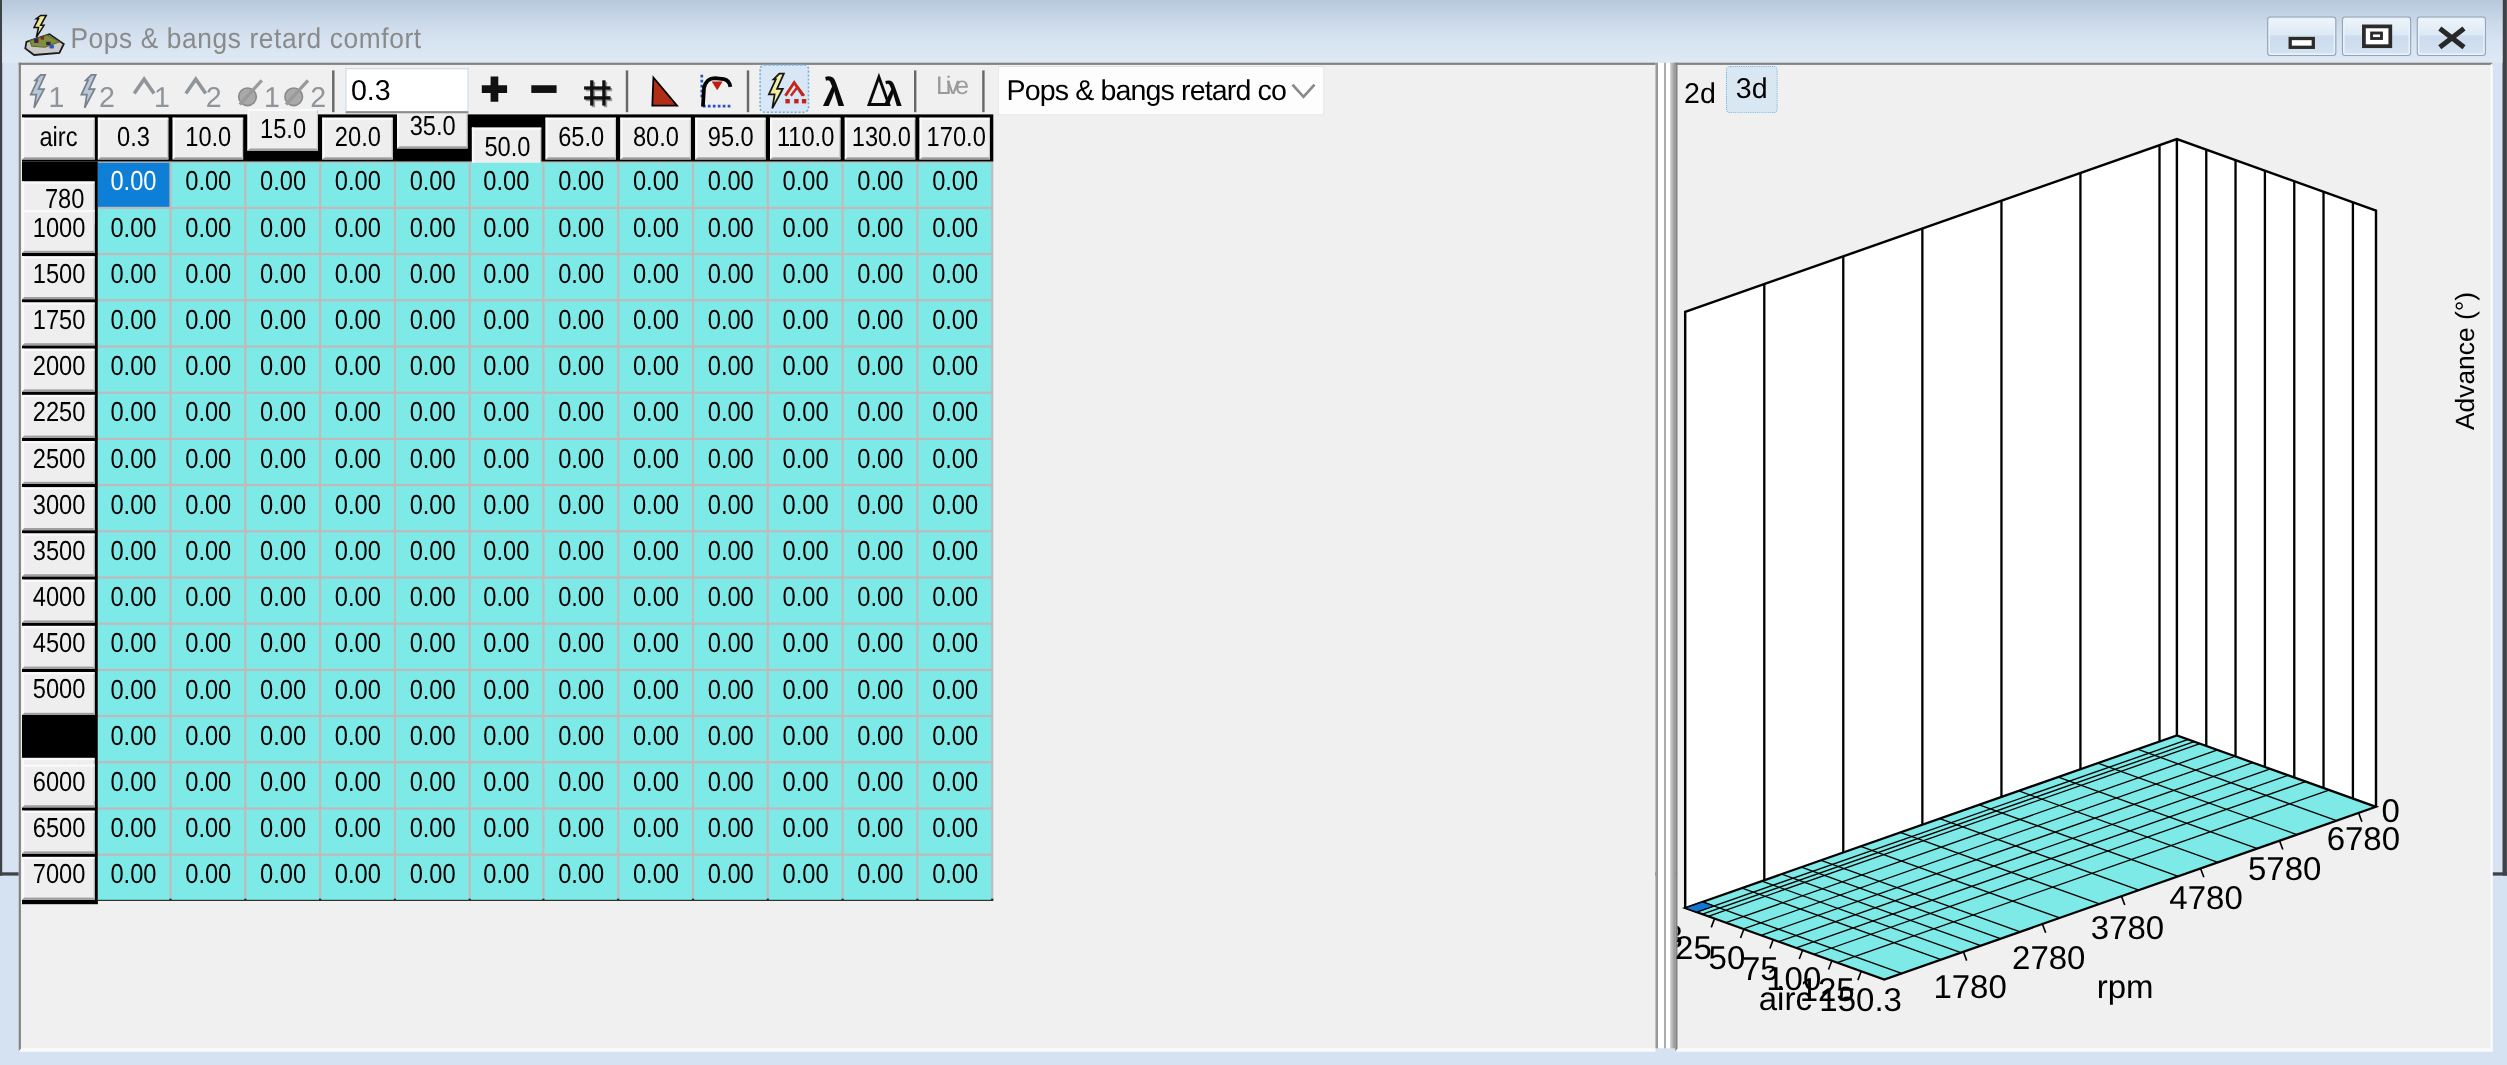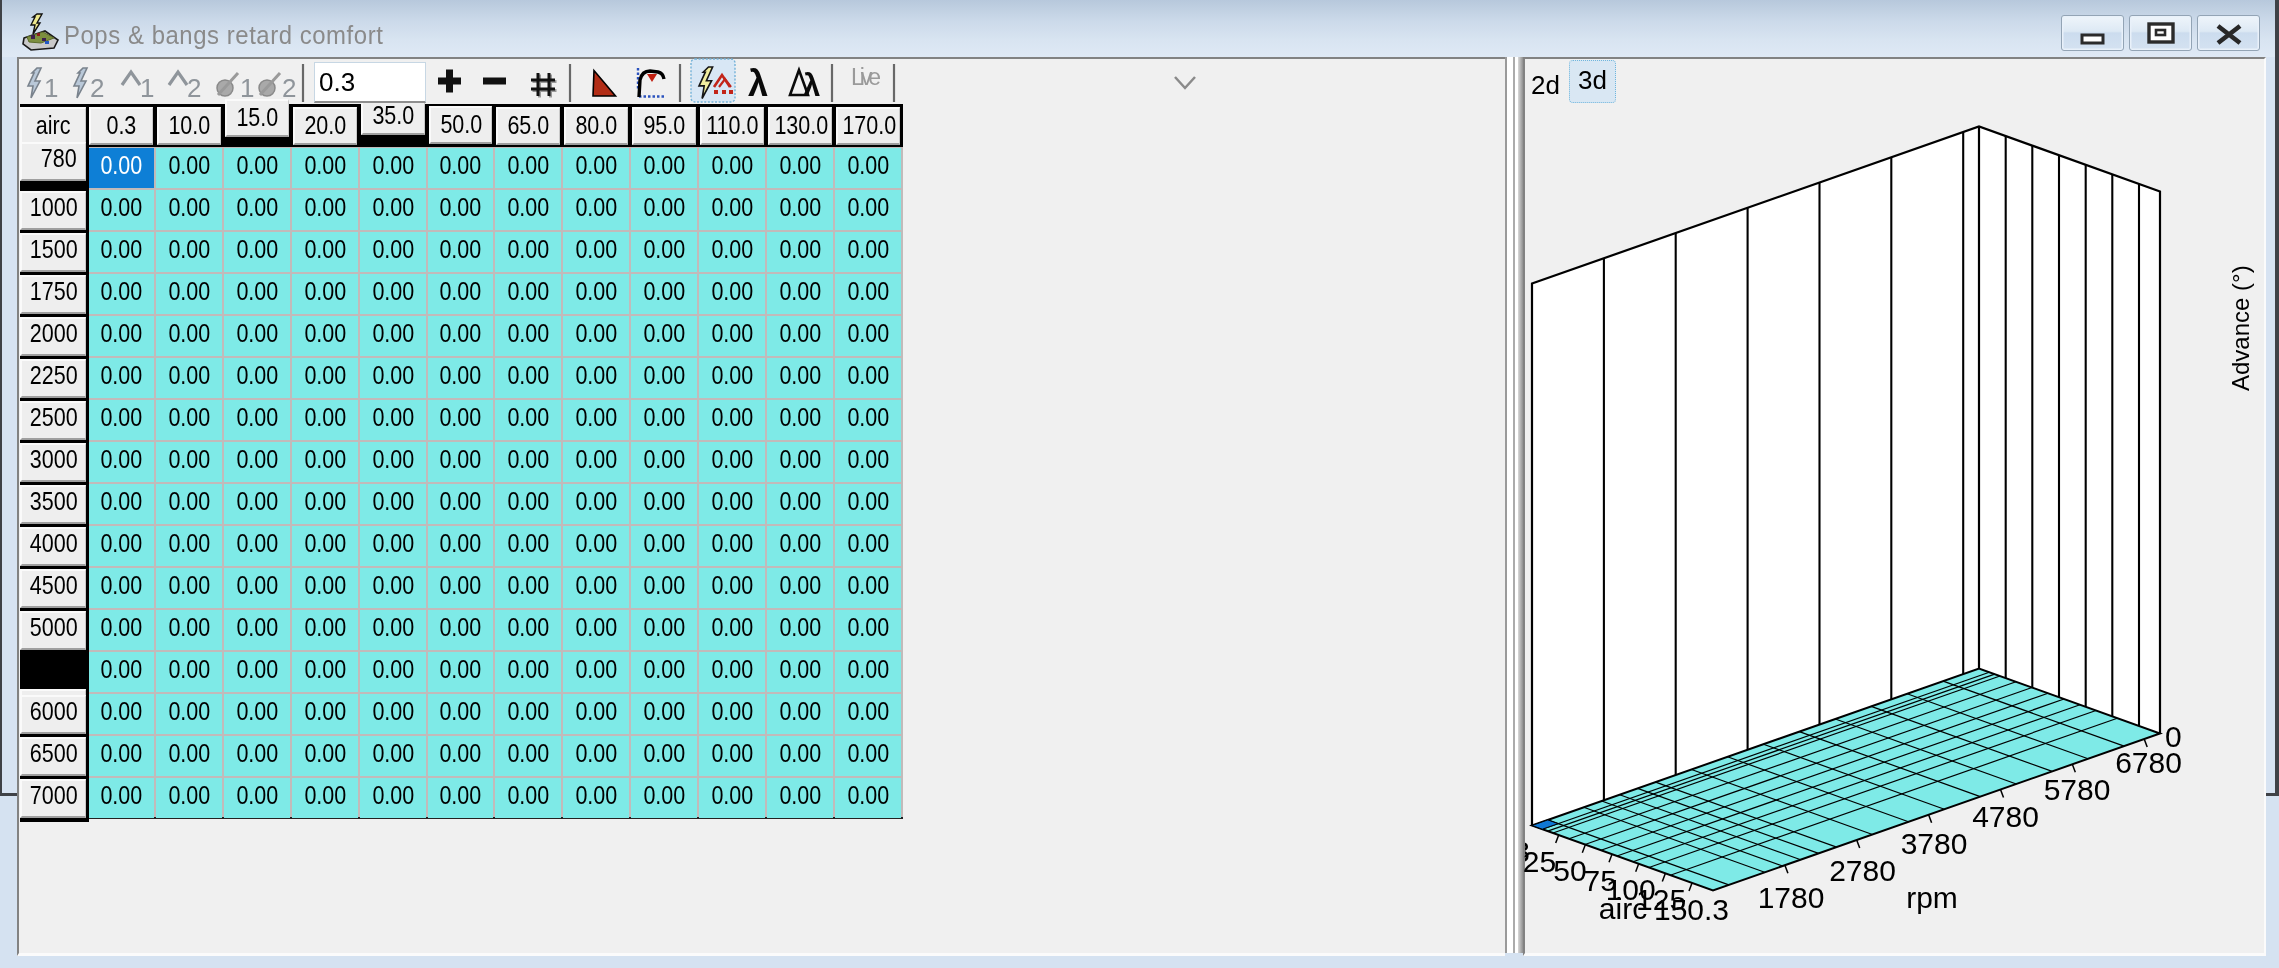--- a/index.html
+++ b/index.html
@@ -65,29 +65,29 @@
  <div id="split"></div>
  <div id="rpane"></div>
  <div id="tblhdr"></div>
  <div id="rhcol"></div>
  <div id="grid"></div>
  <div class="hc" style="left:87px;top:106.5px;width:64.4px;height:38px"><span class="t">0.3</span></div>
 <div class="hc" style="left:154.6px;top:106.5px;width:64.8px;height:38px"><span class="t">10.0</span></div>
 <div class="hc" style="left:222.6px;top:99px;width:64.8px;height:38px"><span class="t">15.0</span></div>
 <div class="hc" style="left:290.6px;top:106.5px;width:64.8px;height:38px"><span class="t">20.0</span></div>
 <div class="hc" style="left:358.6px;top:97px;width:64.8px;height:38px"><span class="t">35.0</span></div>
-<div class="hc" style="left:426.6px;top:106px;width:63.8px;height:38px"><span class="t">50.0</span></div>
+<div class="hc" style="left:426.6px;top:116px;width:63.8px;height:38px"><span class="t">50.0</span></div>
 <div class="hc" style="left:493.6px;top:106.5px;width:64.8px;height:38px"><span class="t">65.0</span></div>
 <div class="hc" style="left:561.6px;top:106.5px;width:64.8px;height:38px"><span class="t">80.0</span></div>
 <div class="hc" style="left:629.6px;top:106.5px;width:64.8px;height:38px"><span class="t">95.0</span></div>
 <div class="hc" style="left:697.6px;top:106.5px;width:64.8px;height:38px"><span class="t">110.0</span></div>
 <div class="hc" style="left:765.6px;top:106.5px;width:64.8px;height:38px"><span class="t">130.0</span></div>
 <div class="hc" style="left:833.6px;top:106.5px;width:64.8px;height:38px"><span class="t">170.0</span></div>
 <div class="hc" style="left:18px;top:106.5px;width:66px;height:38px"><span class="t">airc</span></div>
-<div class="rh" style="left:18px;top:142px;width:66px;height:39px"><span class="t">780</span></div>
+<div class="rh" style="left:18px;top:165px;width:66px;height:39px"><span class="t">780</span></div>
 <div class="rh" style="left:18px;top:191px;width:66px;height:39px"><span class="t">1000</span></div>
 <div class="rh" style="left:18px;top:233px;width:66px;height:39px"><span class="t">1500</span></div>
 <div class="rh" style="left:18px;top:275px;width:66px;height:39px"><span class="t">1750</span></div>
 <div class="rh" style="left:18px;top:317px;width:66px;height:39px"><span class="t">2000</span></div>
 <div class="rh" style="left:18px;top:359px;width:66px;height:39px"><span class="t">2250</span></div>
 <div class="rh" style="left:18px;top:401px;width:66px;height:39px"><span class="t">2500</span></div>
 <div class="rh" style="left:18px;top:443px;width:66px;height:39px"><span class="t">3000</span></div>
 <div class="rh" style="left:18px;top:485px;width:66px;height:39px"><span class="t">3500</span></div>
 <div class="rh" style="left:18px;top:527px;width:66px;height:39px"><span class="t">4000</span></div>
 <div class="rh" style="left:18px;top:569px;width:66px;height:39px"><span class="t">4500</span></div>
@@ -282,20 +282,21 @@
 <div class="dc" style="left:290px;top:778px;width:66px;height:40px"><span class="t">0.00</span></div>
 <div class="dc" style="left:358px;top:778px;width:66px;height:40px"><span class="t">0.00</span></div>
 <div class="dc" style="left:426px;top:778px;width:65px;height:40px"><span class="t">0.00</span></div>
 <div class="dc" style="left:493px;top:778px;width:66px;height:40px"><span class="t">0.00</span></div>
 <div class="dc" style="left:561px;top:778px;width:66px;height:40px"><span class="t">0.00</span></div>
 <div class="dc" style="left:629px;top:778px;width:66px;height:40px"><span class="t">0.00</span></div>
 <div class="dc" style="left:697px;top:778px;width:66px;height:40px"><span class="t">0.00</span></div>
 <div class="dc" style="left:765px;top:778px;width:66px;height:40px"><span class="t">0.00</span></div>
 <div class="dc" style="left:833px;top:778px;width:66px;height:40px"><span class="t">0.00</span></div>
  <div id="field">0.3</div>
+ <div id="combo">Pops &amp; bangs retard co</div>
  <svg width="1500" height="110" viewBox="0 0 1500 110" style="position:absolute;left:0;top:0" font-family="Liberation Sans, sans-serif">
 <polygon points="35.0,68.0 39.0,68.0 33.0,81.0 38.0,81.0 29.0,98.0 31.0,86.0 26.0,86.0 32.0,73.0 30.0,73.0" fill="#b9c8d8" stroke="#79828c" stroke-width="1.6"></polygon>
 <text x="42" y="97" font-size="26" fill="#8f959b">1</text>
 <polygon points="81.0,68.0 85.0,68.0 79.0,81.0 84.0,81.0 75.0,98.0 77.0,86.0 72.0,86.0 78.0,73.0 76.0,73.0" fill="#b9c8d8" stroke="#79828c" stroke-width="1.6"></polygon>
 <text x="88" y="97" font-size="26" fill="#8f959b">2</text>
 <polyline points="120,85 129,72 138,85" fill="none" stroke="#8f959b" stroke-width="3.2"></polyline>
 <text x="138" y="97" font-size="26" fill="#8f959b">1</text>
 <polyline points="167,85 176,72 185,85" fill="none" stroke="#8f959b" stroke-width="3.2"></polyline>
 <text x="185" y="97" font-size="26" fill="#8f959b">2</text>
 <circle cx="223" cy="88" r="8" fill="#a9a9a9" stroke="#8a8a8a" stroke-width="1.5"></circle>

